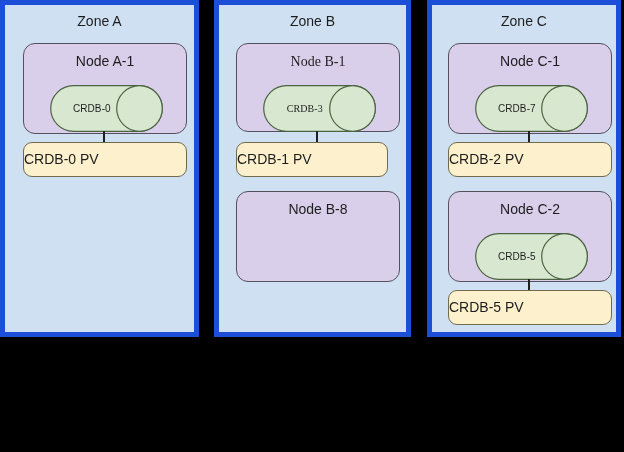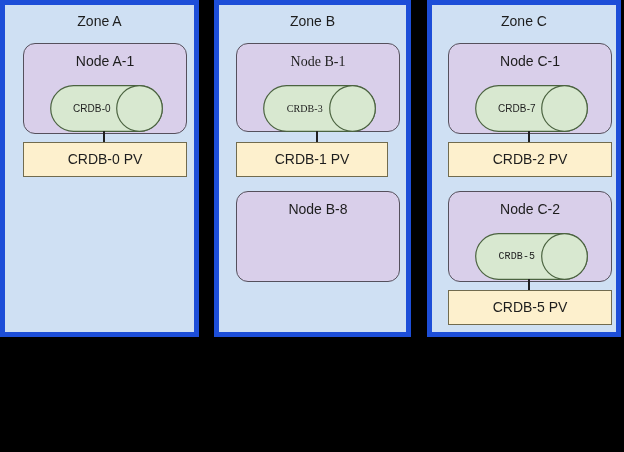--- a/index.html
+++ b/index.html
@@ -78,25 +78,24 @@
     letter-spacing: 0.1px;
     white-space: nowrap;
     pointer-events: none;
   }
 
   
   .pv {
     position: absolute;
     background: #fdf0cd;
     border: 1px solid #716b4e;
-    border-radius: 0;
+    border-radius: 9px;
     box-sizing: border-box;
     display: flex;
     align-items: center;
-    justify-content: center;
   }
   .pv-label {
     font-size: 14px;
     color: #1d1d1d;
     line-height: 17px;
     white-space: nowrap;
   }
 
   
   .connector {
@@ -175,21 +174,21 @@
 
     <div class="connector" style="left:96px; top:126px; height:13px;"></div>
 
     <div class="pv" style="left:16px; top:137px; width:164px; height:35px;">
       <span class="pv-label">CRDB-2 PV</span>
     </div>
 
     <div class="node" style="left:16px; top:186px; width:164px; height:91px;">
       <div class="node-title">Node C-2</div>
 
-      <div class="cyl" style="left:26px; top:41px; width:113px; height:47px;font-family:Liberation Mono, monospace;">
+      <div class="cyl" style="left:26px; top:41px; width:113px; height:47px;">
         <svg width="113" height="47" viewBox="0 0 113 47" aria-hidden="true">
           <path d="M23.5,0.7 H89.5 A22.8,22.8 0 0 1 89.5,46.3 H23.5 A22.8,22.8 0 0 1 23.5,0.7 Z" fill="#d8e8d0" stroke="#4b6340" stroke-width="1.2"></path>
           <ellipse cx="89.5" cy="23.5" rx="22.8" ry="22.8" fill="#d8e8d0" stroke="#4b6340" stroke-width="1.2"></ellipse>
         </svg>
         <div class="cyl-label">CRDB-5</div>
       </div>
     </div>
 
     <div class="connector" style="left:96px; top:274px; height:13px;"></div>
 

